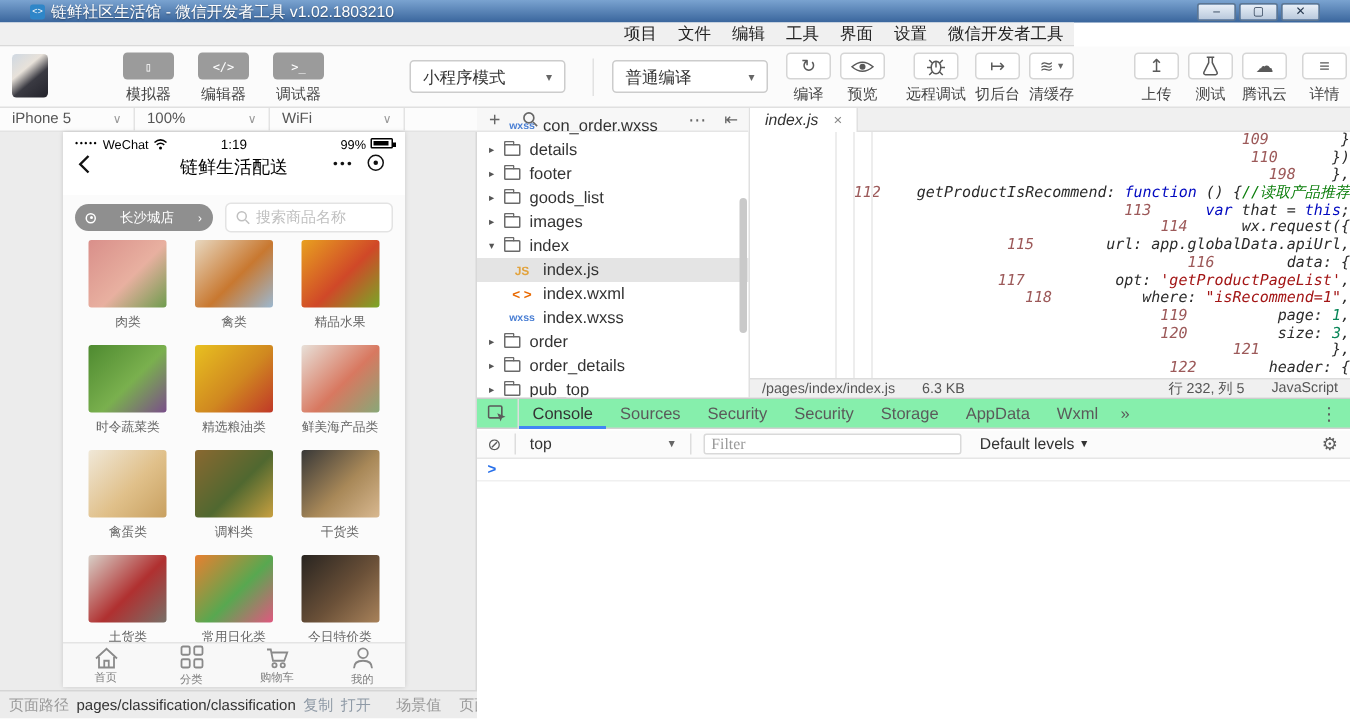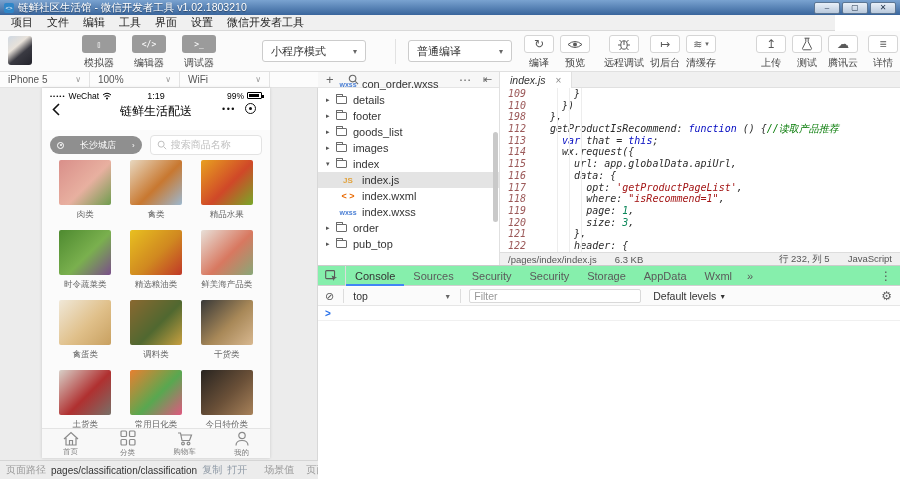--- a/index.html
+++ b/index.html
@@ -1,26 +1,26 @@
 <!DOCTYPE html>
 <html><head>
 <meta charset="utf-8">
 <style>
   * { margin:0; padding:0; box-sizing:border-box; }
   html,body { width:900px; height:479px; overflow:hidden; }
   body { font-family:"Liberation Sans","DejaVu Sans",sans-serif; font-size:12px; color:#333; background:#fff; position:relative; }
   .abs { position:absolute; }
 
   
-  .titlebar { left:0; top:0; width:900px; height:15px; background:linear-gradient(#7aa3d0,#39659c); display:flex; align-items:center; padding:0 4px; }
+  .titlebar { left:0; top:0; width:900px; height:15px; background:linear-gradient(#7aa3d0,#39659c); display:flex; align-items:center; padding:0 20px; }
   .title-icon { width:10px; height:10px; background:#2f86c8; border-radius:2px; color:#fff; font-size:6px; line-height:10px; text-align:center; margin-right:4px; flex:none; }
   .title-text { color:#fff; font-size:10.5px; text-shadow:0 1px 1px rgba(0,0,0,.4); white-space:nowrap; }
   .win-controls { margin-left:auto; display:flex; gap:2px; }
   .win-btn { width:26px; height:12px; background:linear-gradient(#e9f0f8,#b9c9dc); border:1px solid #5c7693; border-radius:2px; font-size:8px; line-height:10px; text-align:center; color:#23354c; }
-  .menubar { left:0; top:15px; width:835px; height:16px; background:#f0f0f0; border-bottom:1px solid #d9d9d9; display:flex; align-items:center; padding-left:4px; }
+  .menubar { left:0; top:15px; width:716px; height:16px; background:#f0f0f0; border-bottom:1px solid #d9d9d9; display:flex; align-items:center; padding-left:4px;justify-content:flex-end; }
   .menu-item { font-size:11px; color:#222; padding:0 7px; }
 
   
   .toolbar { left:0; top:31px; width:900px; height:41px; background:#fbfbfb; border-bottom:1px solid #e0e0e0; }
   .avatar { left:8px; top:5px; width:24px; height:29px; border-radius:3px; background:linear-gradient(140deg,#cfd8e2 0%,#e8e2da 35%,#3a3a42 60%,#23232b 100%); }
   .panel-btns { left:74px; top:4px; display:flex; }
   .pbtn { width:50px; display:flex; flex-direction:column; align-items:center; }
   .pbtn .chip { width:34px; height:18px; background:#9b9b9b; border-radius:3px; color:#fff; font-size:8px; display:flex; align-items:center; justify-content:center; font-family:"DejaVu Sans Mono",monospace; }
   .pbtn .lbl { font-size:10px; color:#444; margin-top:3px; }
   .select { top:9px; height:22px; background:#fff; border:1px solid #ccc; border-radius:3px; font-size:11px; color:#333; display:flex; align-items:center; padding:0 8px; }
@@ -91,21 +91,21 @@
   .ftype.wxml { color:#e96900; font-size:9px; }
   .ftype.wxss { color:#4a7fd4; font-size:7px; }
   .tree-scroll { left:175px; top:60px; width:5px; height:90px; background:#c9c9c9; border-radius:3px; }
 
   
   .editor { left:500px; top:72px; width:400px; height:193px; background:#fff; }
   .tabbar { left:0; top:0; width:400px; height:16px; background:#f0f0f0; border-bottom:1px solid #e0e0e0; display:flex; }
   .etab { height:16px; background:#fff; border-right:1px solid #e0e0e0; display:flex; align-items:center; padding:0 10px; gap:10px; font-size:10.5px; font-style:italic; color:#333; }
   .etab .x { font-style:normal; color:#888; font-size:10px; }
   .codearea { left:0; top:16px; width:400px; height:164px; font-family:"DejaVu Sans Mono","Liberation Mono",monospace; font-size:10px; font-style:italic; overflow:hidden; }
-  .cline { height:11.7px; line-height:11.7px; display:flex; white-space:pre; }
+  .cline { height:11.7px; line-height:11.7px; display:flex; white-space:pre;justify-content:flex-end; }
   .lnum { width:38px; flex:none; text-align:right; padding-right:12px; color:#9c5959; }
   .ccode { color:#2b2b2b; }
   .kw { color:#0008c0; } .str { color:#a31515; } .num { color:#098658; } .cm { color:#0a7d0a; }
   .guides { left:46px; top:16px; width:40px; height:164px; background:repeating-linear-gradient(to right,transparent 0 11px,#ededed 11px 12px); pointer-events:none; }
   .estatus { left:0; top:180px; width:400px; height:13px; background:#f0f0f0; border-top:1px solid #ddd; display:flex; align-items:center; font-size:9.5px; color:#555; padding:0 8px; }
   .estatus .gap { width:18px; flex:none; }
   .estatus .right { margin-left:auto; display:flex; }
 
   
   .console { left:318px; top:265px; width:582px; height:214px; background:#fff; border-top:1px solid #ccc; }
@@ -113,21 +113,21 @@
   .inspect-cell { padding:0 7px; border-right:1px solid #ddd; height:20px; display:flex; align-items:center; color:#5a5a5a; }
   .ctab { font-size:11px; color:#5a5a5a; padding:0 9px; height:20px; display:flex; align-items:center; }
   .ctab.active { color:#333; border-bottom:2px solid #4285f4; padding-top:2px; }
   .ctab-more { font-size:11px; color:#5a5a5a; padding:0 6px; }
   .cdots { margin-left:auto; padding:0 8px; color:#5a5a5a; font-size:12px; }
   .cfilter { left:0; top:21px; width:582px; height:19px; background:#fbfbfb; border-bottom:1px solid #e6e6e6; display:flex; align-items:center; }
   .clear-ico { padding:0 7px; color:#5a5a5a; font-size:11px; }
   .cf-sep { width:1px; height:14px; background:#ddd; margin:0 2px; }
   .ctx { width:112px; font-size:10.5px; color:#333; display:flex; align-items:center; padding:0 7px; }
   .ctx .caret { margin-left:auto; font-size:7px; color:#666; }
-  .cf-input { width:172px; height:14px; border:1px solid #d9d9d9; border-radius:2px; margin-left:6px; font-size:10.5px; color:#333; padding:0 4px; background:#fff; font-family:Liberation Sans, sans-serif; }
+  .cf-input { width:172px; height:14px; border:1px solid #d9d9d9; border-radius:2px; margin-left:6px; font-size:10.5px; color:#333; padding:0 4px; background:#fff; font-family:Liberation Serif, serif; }
   .cf-input::placeholder { color:#999; }
   .levels { font-size:10.5px; color:#333; margin-left:12px; display:flex; align-items:center; gap:3px; }
   .levels .caret { font-size:7px; }
   .gear { margin-left:auto; padding:0 8px; color:#5f5f5f; font-size:12px; }
   .prompt-row { left:0; top:40px; width:582px; height:15px; border-bottom:1px solid #f0f0f0; display:flex; align-items:center; padding-left:7px; }
   .chevron { color:#2870ea; font-size:10px; font-weight:bold; }
   svg { display:block; }
 </style>
 </head>
 <body>
@@ -160,21 +160,21 @@
       </div>
       <div class="pbtn">
         <span class="chip">&lt;/&gt;</span>
         <span class="lbl">编辑器</span>
       </div>
       <div class="pbtn">
         <span class="chip">&gt;_</span>
         <span class="lbl">调试器</span>
       </div>
     </div>
-  <div class="abs select" style="left:262px;width:104px;">
+  <div class="abs select" style="left:273px;width:104px;">
     <span>小程序模式</span>
     <span class="caret">▾</span>
   </div>
   <div class="abs tb-sep" style="left:395px;"></div>
   <div class="abs select" style="left:408px;width:104px;">
     <span>普通编译</span>
     <span class="caret">▾</span>
   </div>
   <div class="abs actions" style="left:524px;" id="action-g0">
       <div class="abtn">
@@ -474,20 +474,25 @@
         <span>index.wxml</span>
       </div>
       <div class="trow">
         <span class="ftype wxss">wxss</span>
         <span>index.wxss</span>
       </div>
       <div class="trow">
         <span class="arrow">▸</span>
         <span class="folder-ico"></span>
         <span>order</span>
+      </div>
+      <div class="trow">
+        <span class="arrow">▸</span>
+        <span class="folder-ico"></span>
+        <span>order_details</span>
       </div>
       <div class="trow">
         <span class="arrow">▸</span>
         <span class="folder-ico"></span>
         <span>pub_top</span>
       </div>
     </div>
   <div class="abs tree-scroll"></div>
 </div>
 

